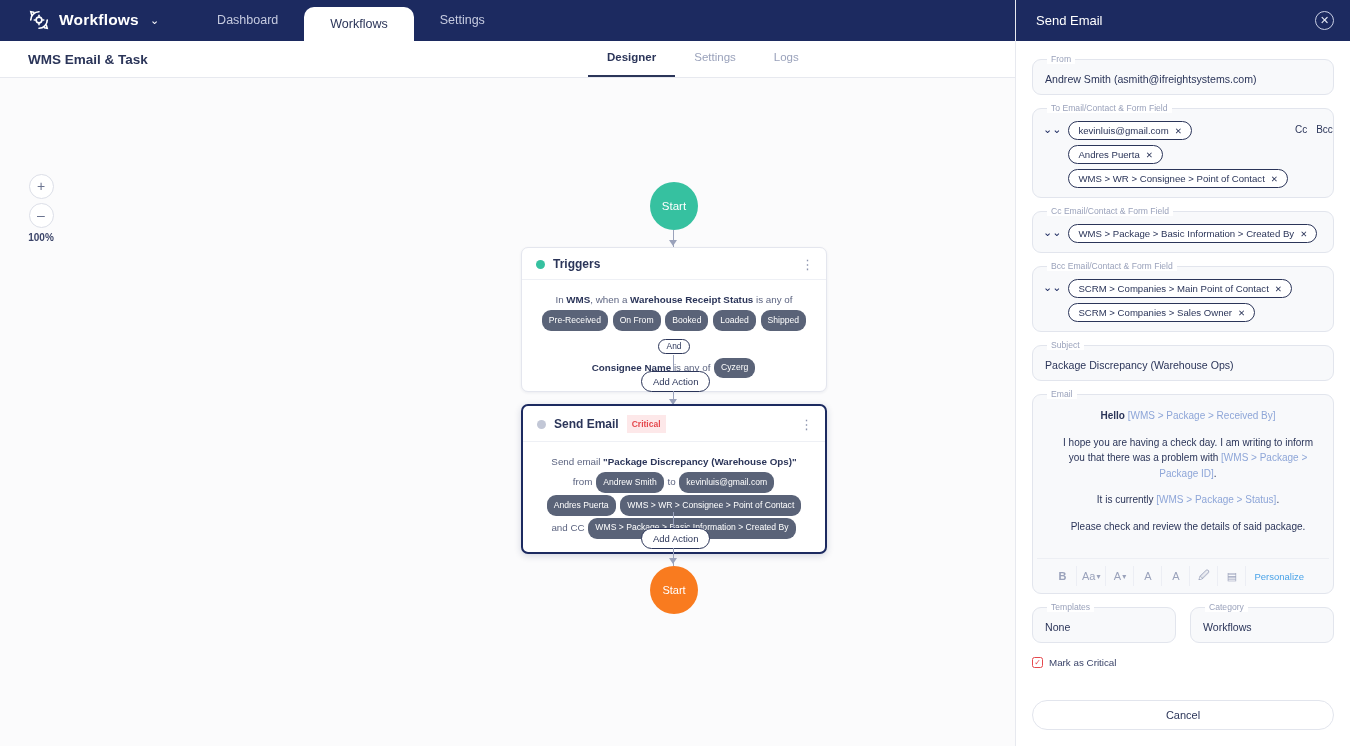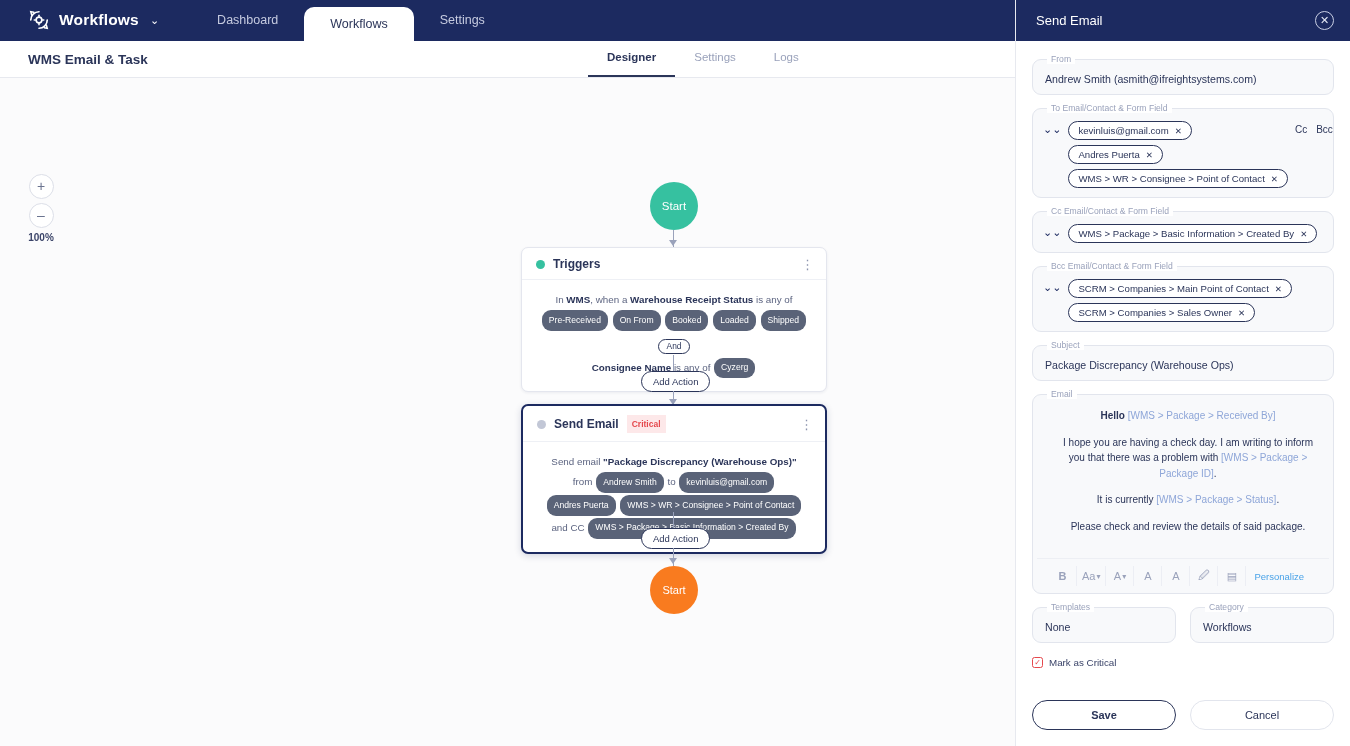--- a/index.html
+++ b/index.html
@@ -433,17 +433,16 @@
         </div>
       </div>
 
       <div class="checkrow">
         <span class="checkbox">✓</span>
         <span class="checklabel">Mark as Critical</span>
       </div>
     </div>
 
     <div class="panel-foot">
-      <div class="btn btn-primary">Save</div>
       <div class="btn btn-secondary">Cancel</div>
     </div>
   </div>
 </div>
 
 </body></html>

